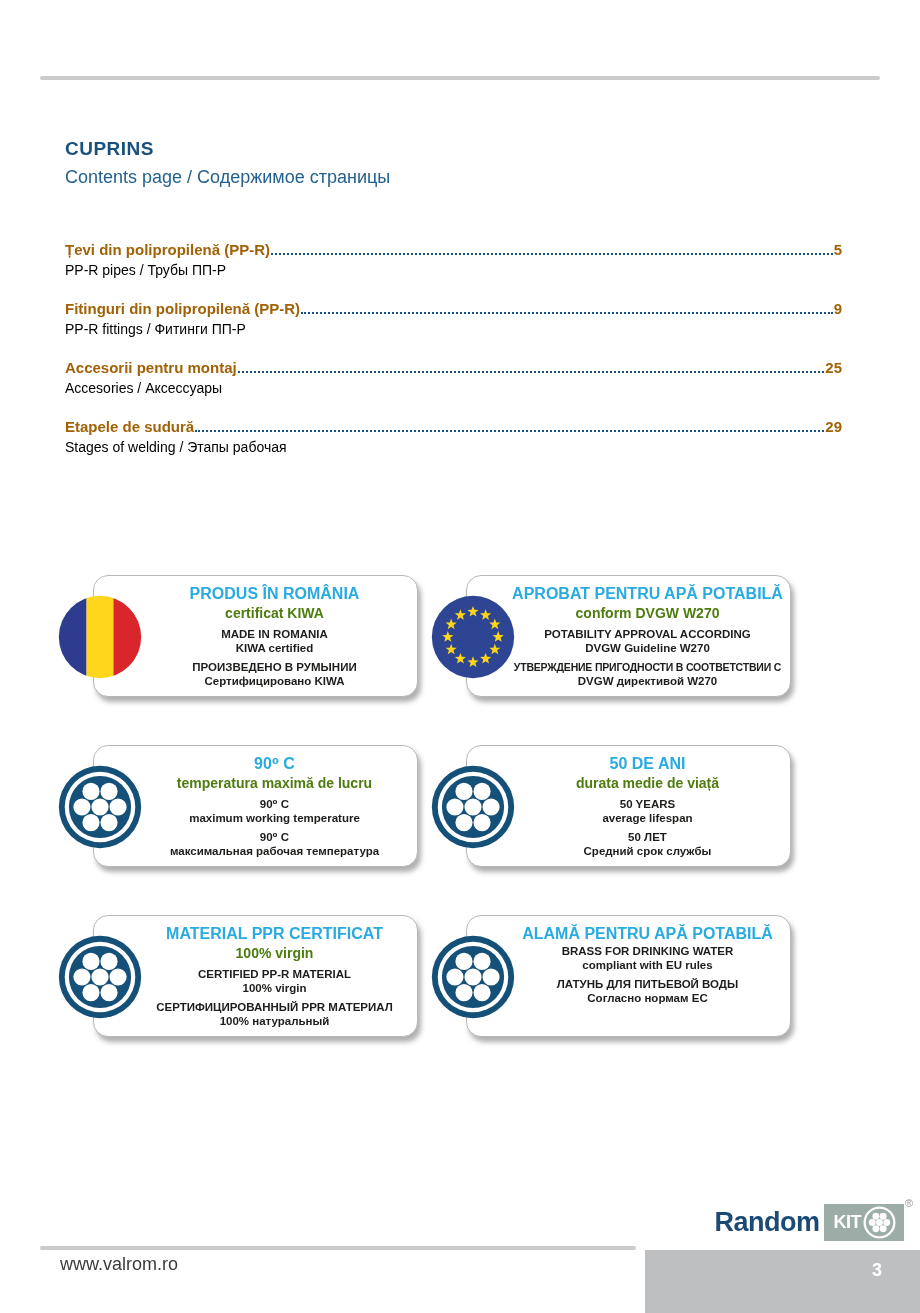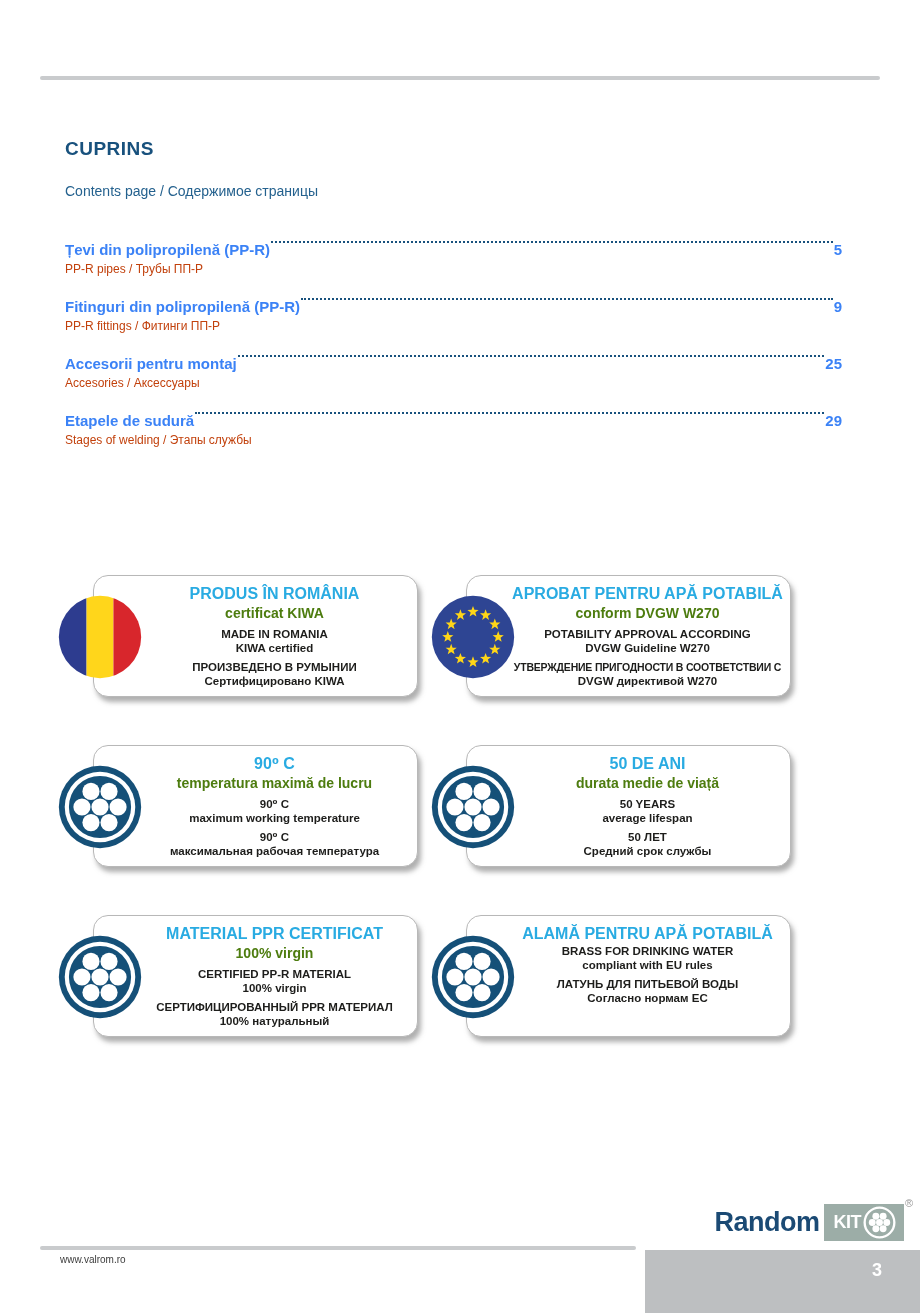--- a/index.html
+++ b/index.html
@@ -9,30 +9,30 @@
     width: 920px; height: 1313px; position: relative; overflow: hidden;
   }
   .page { position: absolute; inset: 0; background: #fff; }
 
   
   .top-rule { position: absolute; left: 40px; top: 76px; width: 840px; height: 4px; background: #c9cbcd; border-radius: 2px; }
 
   
   .header { position: absolute; left: 65px; top: 138px; }
   .header h1 { font-size: 19px; font-weight: bold; color: #18517d; letter-spacing: .5px; }
-  .header .sub { margin-top: 23px; font-size: 14px; color: #24618e; }
+  .header .sub { margin-top: 7px; font-size: 18px; color: #24618e; }
 
   
   .toc { position: absolute; left: 65px; top: 241px; width: 777px; }
   .toc-entry { margin-bottom: 22px; }
-  .toc-row { display: flex; align-items: flex-start; color: #3b82f6; }
+  .toc-row { display: flex; align-items: flex-end; color: #a16207; }
   .toc-title { font-size: 15px; font-weight: bold; white-space: nowrap; }
   .toc-leader { flex: 1; border-bottom: 2px dotted #18517d; margin: 0 1px 3px 1px; }
   .toc-page { font-size: 15px; font-weight: bold; }
-  .toc-sub { margin-top: 4px; font-size: 12px; color: #c2410c; }
+  .toc-sub { margin-top: 4px; font-size: 14px; color: #000000; }
 
   
   .badges { position: absolute; left: 93px; top: 575px; width: 752px;
             display: grid; grid-template-columns: 325px 325px; column-gap: 100px; row-gap: 48px; gap: 48px; }
   .card { position: relative; width: 325px; height: 122px; background: #fff;
           border: 1px solid #b8b8b8; border-radius: 15px;
           box-shadow: 3px 5px 5px rgba(110,110,110,.55); }
   .card-icon { position: absolute; left: -36px; top: 19px; width: 84px; height: 84px; }
   .card-body { position: absolute; left: 44px; right: 6px; top: 8px; text-align: center; }
   .card-title { font-size: 16px; font-weight: bold; color: #29abe2; line-height: 20px; white-space: nowrap; }
@@ -44,21 +44,21 @@
   
   .logo { position: absolute; top: 1204px; right: 16px; display: flex; align-items: center; }
   .logo-brand { font-size: 27px; font-weight: bold; color: #1b4a74; letter-spacing: -0.5px; margin-right: 4px; }
   .logo-box { position: relative; background: #9cada7; height: 37px; padding: 0 8px 0 10px;
               display: flex; align-items: center; }
   .logo-product { font-size: 18px; font-weight: bold; color: #ffffff; letter-spacing: -0.5px; }
   .logo-box svg { margin-left: 2px; }
   .logo-reg { position: absolute; top: -7px; right: -9px; font-size: 11px; color: #9a9a9a; }
 
   .bottom-rule { position: absolute; left: 40px; top: 1246px; width: 596px; height: 4px; background: #c9cbcd; border-radius: 2px; }
-  .website { position: absolute; left: 60px; top: 1254px; font-size: 10px; color: #3c3c3c; text-decoration: none; }
+  .website { position: absolute; left: 60px; top: 1254px; font-size: 18px; color: #3c3c3c; text-decoration: none; }
   .page-block { position: absolute; left: 645px; top: 1250px; width: 275px; height: 63px; background: #bdbfc1; }
   .page-num { position: absolute; top: 10px; right: 38px; font-size: 18px; font-weight: bold; color: #ffffff; }
 </style>
 </head>
 <body>
 
 <svg width="0" height="0" style="position:absolute">
   <defs>
     <path id="star" d="M0,-7 L1.7,-2.35 L6.66,-2.16 L2.76,0.9 L4.11,5.66 L0,2.9 L-4.11,5.66 L-2.76,0.9 L-6.66,-2.16 L-1.7,-2.35 Z"></path>
     <g id="pipe-bundle">
@@ -109,21 +109,21 @@
         <span class="toc-page">25</span>
       </div>
       <div class="toc-sub">Accesories / Аксессуары</div>
     </div>
     <div class="toc-entry">
       <div class="toc-row">
         <span class="toc-title">Etapele de sudură</span>
         <span class="toc-leader"></span>
         <span class="toc-page">29</span>
       </div>
-      <div class="toc-sub">Stages of welding / Этапы службы</div>
+      <div class="toc-sub">Stages of welding / Этапы рабочая</div>
     </div>
   </div>
 
   <div class="badges">
 
     <div class="card">
       <svg class="card-icon" viewBox="0 0 100 100">
         <clipPath id="c1">
             <circle cx="50" cy="50" r="49"></circle>
           </clipPath>

